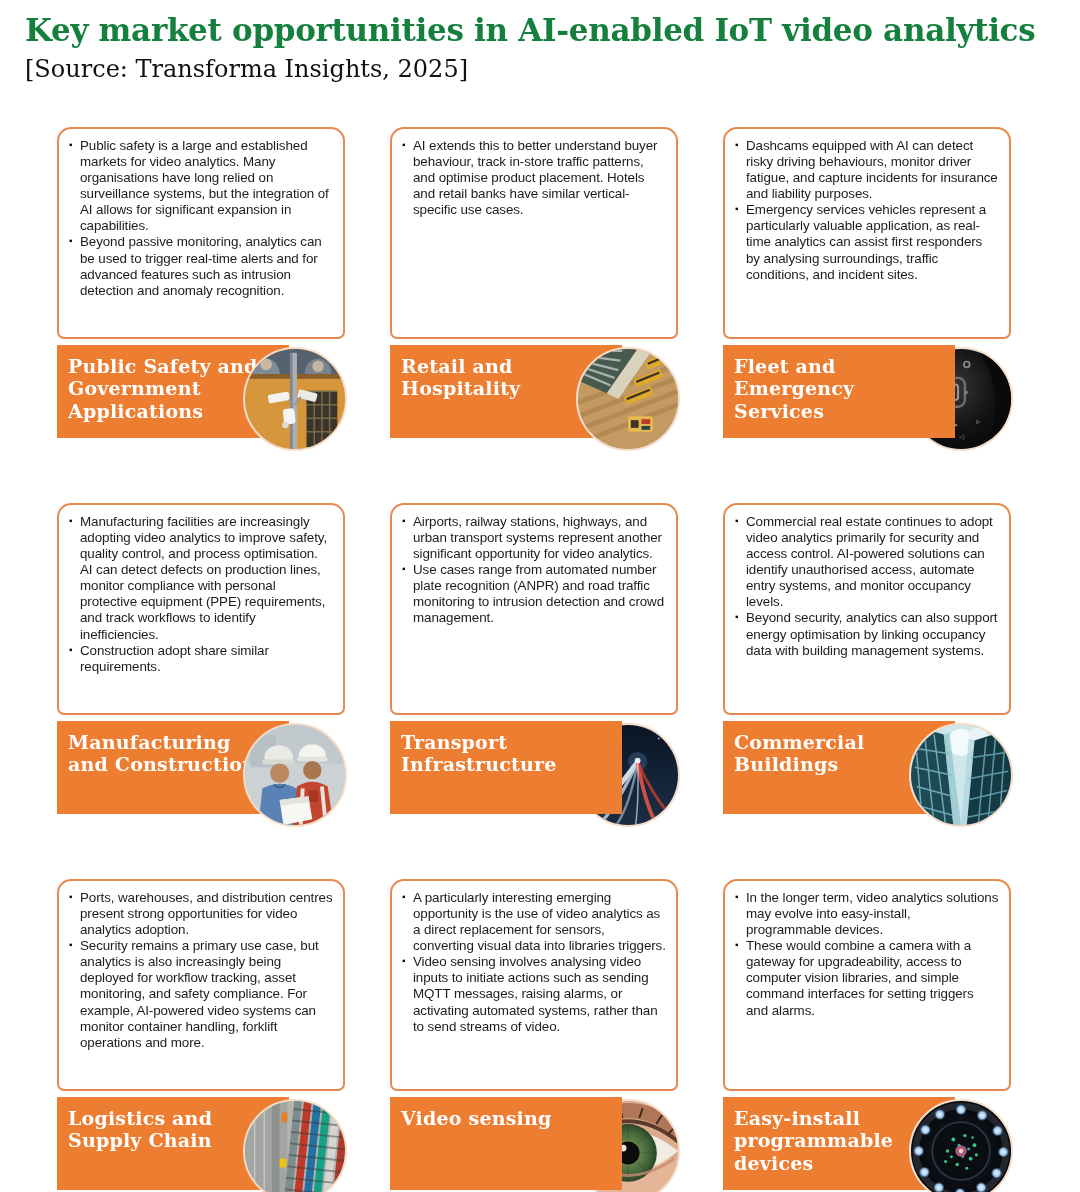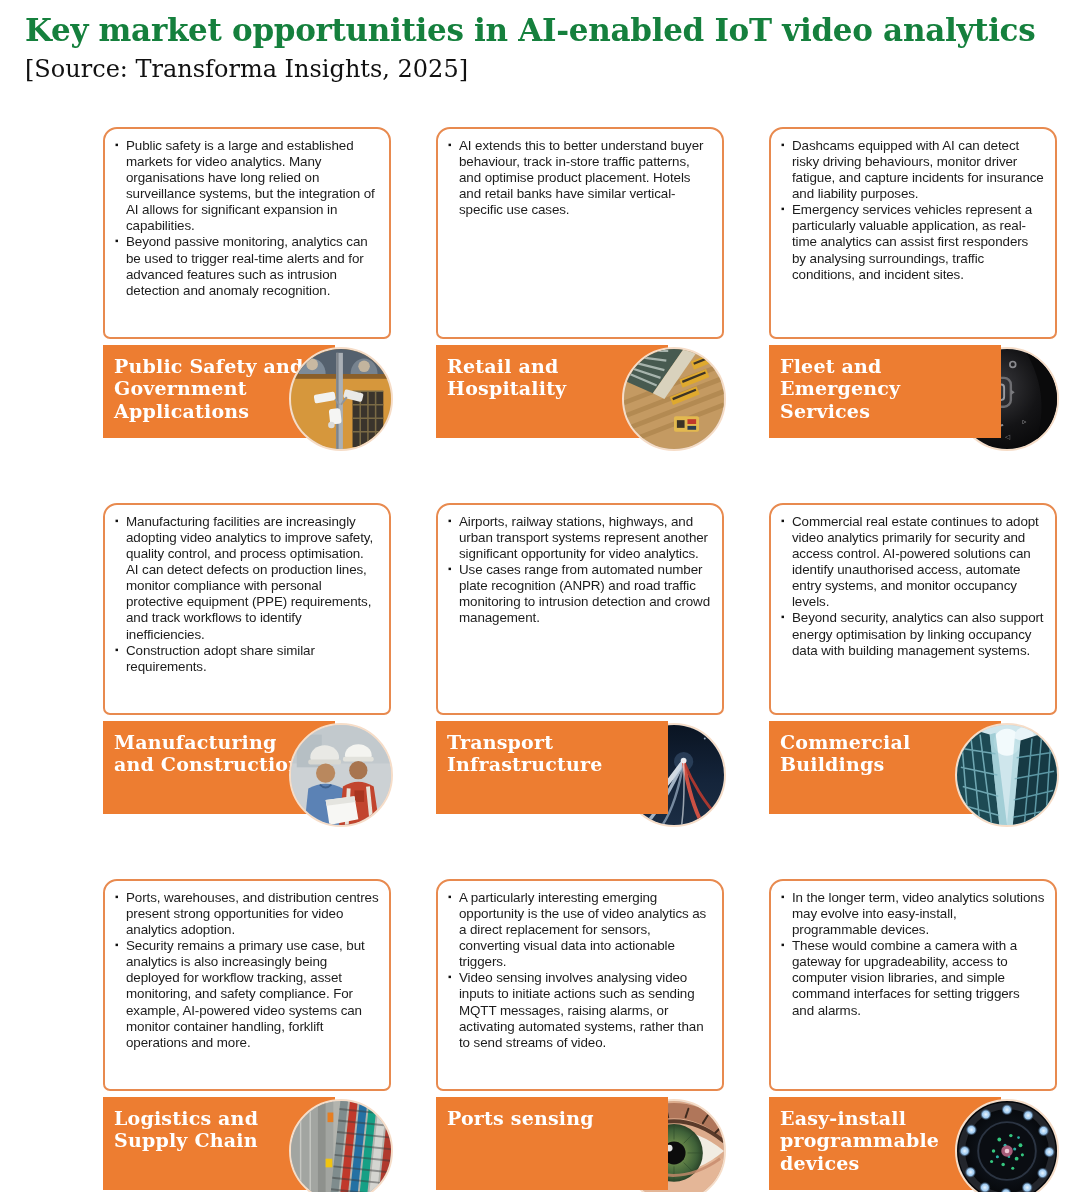--- a/index.html
+++ b/index.html
@@ -33,21 +33,21 @@
 
   
   .grid {
     position: absolute;
     left: 57px; top: 115px;
     display: grid;
     grid-template-columns: repeat(3, 288px);
     column-gap: 45px;
     row-gap: 52px;
   }
-  .card { width: 288px; margin-left: 46px; }
+  .card { width: 288px; }
   .card-body {
     height: 212px;
     border: 2px solid #e88a4f;
     border-radius: 14px 14px 7px 7px;
     background: #fff;
     padding: 9px 10px 6px 10px;
     overflow: hidden;
   }
   .card-body ul { list-style: none; }
   .card-body li {
@@ -367,21 +367,21 @@
             <rect x="38" y="12" width="6" height="10" fill="#e67e22"></rect>
             <rect x="36" y="60" width="7" height="9" fill="#f1c40f"></rect>
           </svg>
         </div>
       </div>
     </div>
 
     <div class="card">
       <div class="card-body">
         <ul>
-          <li>A particularly interesting emerging opportunity is the use of video analytics as a direct replacement for sensors, converting visual data into actionable triggers.</li>
+          <li>A particularly interesting emerging opportunity is the use of video analytics as a direct replacement for sensors, converting visual data into libraries triggers.</li>
           <li>Video sensing involves analysing video inputs to initiate actions such as sending MQTT messages, raising alarms, or activating automated systems, rather than to send streams of video.</li>
         </ul>
       </div>
       <div class="card-footer">
         <div class="circle">
           <svg viewBox="0 0 104 104">
             <defs>
               <radialGradient id="iris" cx="50%" cy="50%" r="50%">
                 <stop offset="0%" stop-color="#8a9a58"></stop>
                 <stop offset="45%" stop-color="#5f7f46"></stop>
@@ -400,21 +400,21 @@
             <circle cx="47" cy="49" r="3.5" fill="#fdfdfd" opacity="0.9"></circle>
             <path d="M0 40 Q52 -4 104 40 L104 20 Q52 -16 0 20 Z" fill="#b0765a"></path>
             <path d="M0 42 Q52 0 104 42" stroke="#5a3a2a" stroke-width="4" fill="none"></path>
             <g stroke="#3f2a1e" stroke-width="2" stroke-linecap="round">
               <path d="M14 30 L8 22 M28 22 L24 13 M46 17 L44 8 M64 17 L67 8 M82 23 L87 15 M95 33 L101 27"></path>
             </g>
             <path d="M6 62 Q52 94 100 60" stroke="#c58a6b" stroke-width="3" fill="none" opacity="0.8"></path>
           </svg>
         </div>
         <div class="band">
-          <div class="band-title">Ports sensing</div>
+          <div class="band-title">Video sensing</div>
         </div>
       </div>
     </div>
 
     <div class="card">
       <div class="card-body">
         <ul>
           <li>In the longer term, video analytics solutions may evolve into easy-install, programmable devices.</li>
           <li>These would combine a camera with a gateway for upgradeability, access to computer vision libraries, and simple command interfaces for setting triggers and alarms.</li>
         </ul>

